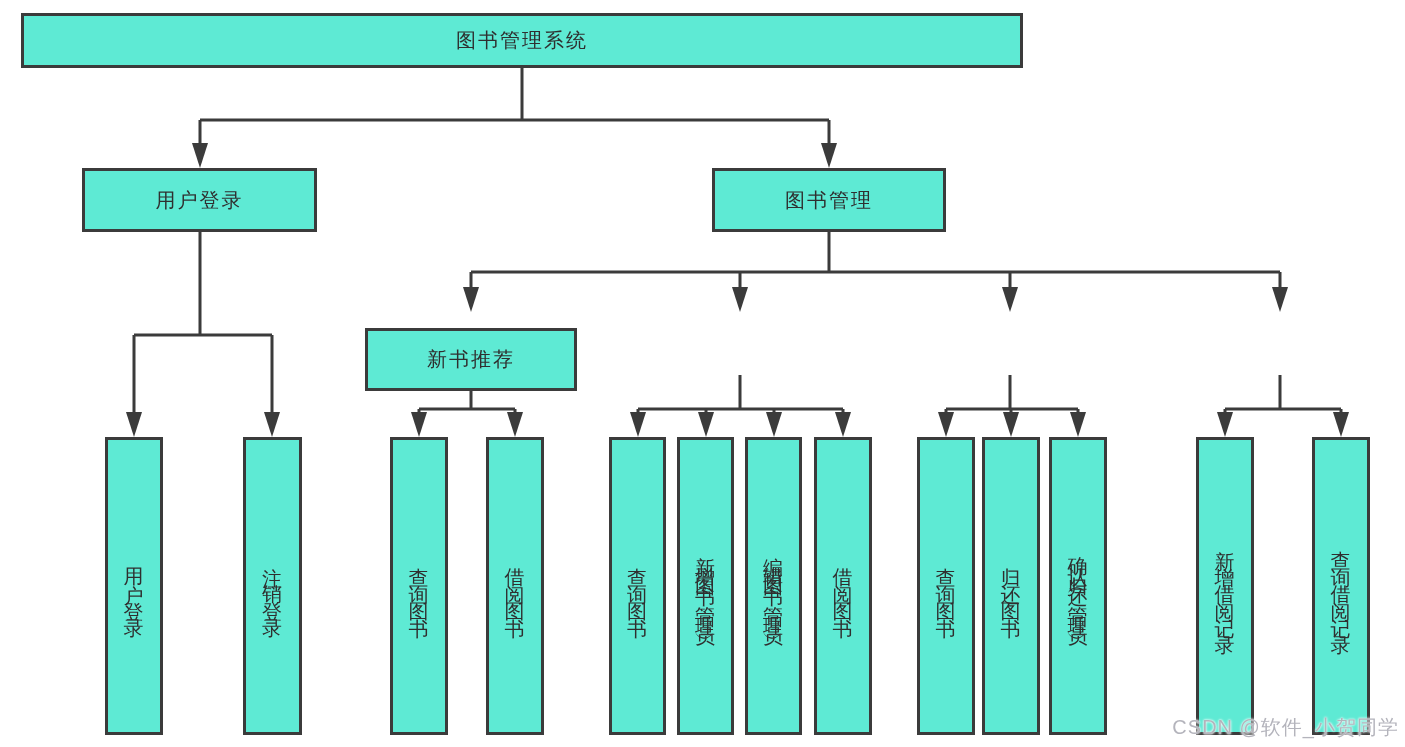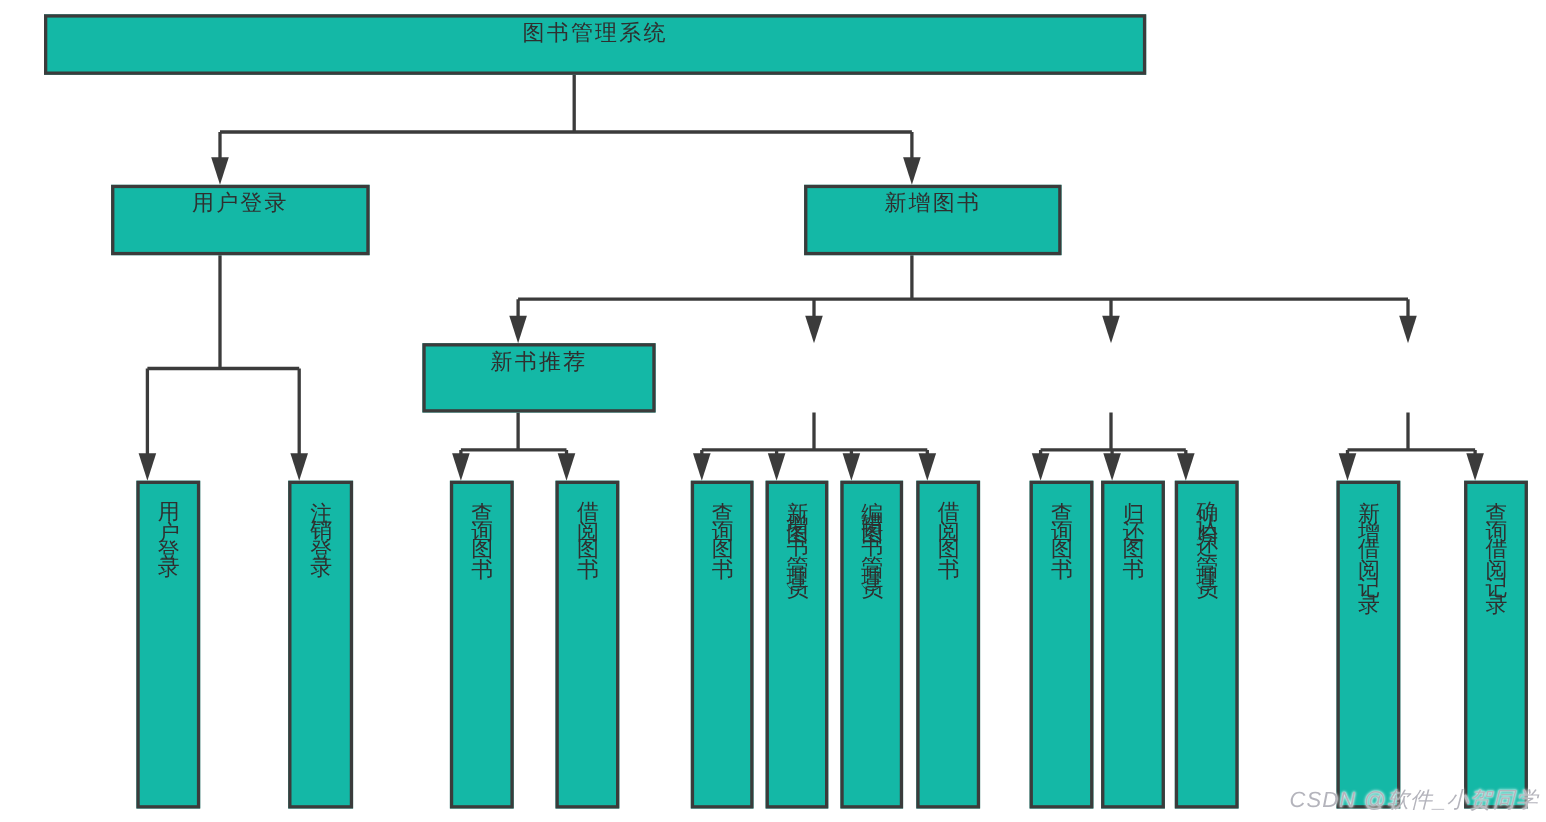--- a/index.html
+++ b/index.html
@@ -8,25 +8,24 @@
     width:1405px;height:747px;
     background:var(--bg,#ffffff);
     font-family:"Liberation Sans","DejaVu Sans",sans-serif;
     overflow:hidden;
   }
   svg.connectors{position:absolute;left:0;top:0;z-index:1;}
   .box{
     position:absolute;
     box-sizing:border-box;
     border:3px solid var(--line,#3b3b3b);
-    background:#14b8a6;
-    display:flex;align-items:flex-start;justify-content:center;
+    background:#5eead4;
+    display:flex;align-items:center;justify-content:center;
     color:var(--text,#2f2f2f);
     z-index:2;
-    margin-left:19px;
   }
   .box.h span{
     font-size:20px;
     letter-spacing:2px;
     white-space:nowrap;
   }
   .box.v span{
     writing-mode:vertical-rl;
     text-orientation:mixed;
     font-size:20px;
@@ -35,21 +34,20 @@
   }
   .watermark{
     position:absolute;
     right:6px;bottom:6px;
     font-size:20px;
     letter-spacing:1px;
     color:var(--wm,#b4b4bc);
     z-index:5;
     text-shadow:0 0 2px #fff,0 0 3px #fff;
     white-space:nowrap;
-    font-style:italic;
   }
 </style>
 </head>
 <body>
 
 <div class="canvas" style="--line: #3b3b3b; --text: #2f2f2f; --bg: #ffffff; --wm: #b4b4bc;">
 
   <svg id="conn" class="connectors" width="1405" height="747">
     <path d="M522,68 V120 M200,120 H829 M200,120 V146 M829,120 V146
              M200,232 V335 M134,335 H272 M134,335 V415 M272,335 V415
@@ -80,24 +78,24 @@
     </svg>
 
   <div class="box h" style="left:21px;top:13px;width:1002px;height:55px">
     <span>图书管理系统</span>
   </div>
 
   <div class="box h" style="left:82px;top:168px;width:235px;height:64px">
     <span>用户登录</span>
   </div>
   <div class="box h" style="left:712px;top:168px;width:234px;height:64px">
-    <span>新增图书</span>
+    <span>图书管理</span>
   </div>
 
-  <div class="box h" style="left:365px;top:312px;width:212px;height:63px">
+  <div class="box h" style="left:365px;top:328px;width:212px;height:63px">
     <span>新书推荐</span>
   </div>
 
   <div class="box v" style="left:105px;top:437px;width:58px;height:298px">
     <span style="letter-spacing: 17px;">用户登录</span>
   </div>
   <div class="box v" style="left:243px;top:437px;width:59px;height:298px">
     <span style="letter-spacing: 17px;">注销登录</span>
   </div>
 

